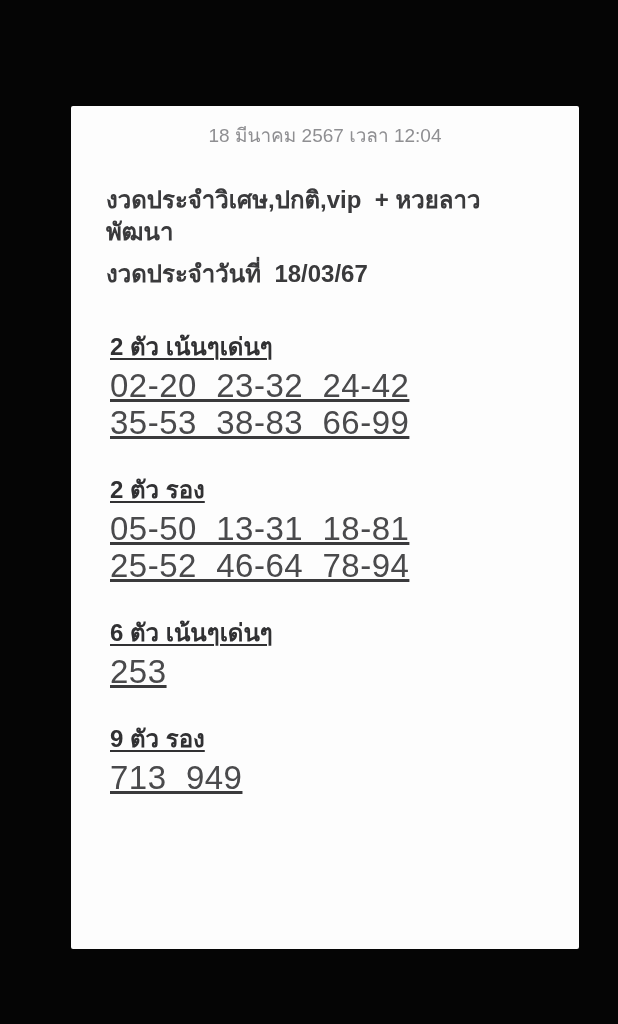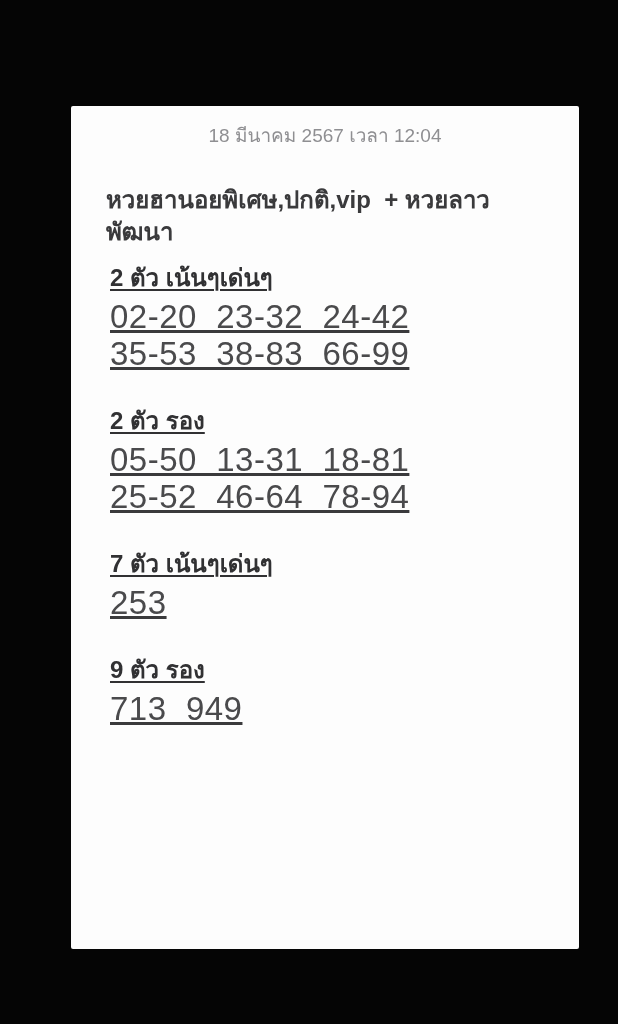--- a/index.html
+++ b/index.html
@@ -79,37 +79,38 @@
   .disclaimer-line { margin-top: 5px; }
 </style>
 </head>
 <body>
 
 <div class="stage">
   <div class="note-card">
 
     <div class="timestamp">18 มีนาคม 2567 เวลา 12:04</div>
 
-    <div class="note-title">หวยฮานอยพิเศษ,ปกติ,vip  + หวยลาวพัฒนา</div>
+    <div class="note-title">งวดประจำวิเศษ,ปกติ,vip  + หวยลาวพัฒนา</div>
 
+    <div class="draw-date">งวดประจำวันที่  18/03/67</div>
 
     <div class="section">
       <div class="section-heading">2 ตัว เน้นๆเด่นๆ</div>
       <div class="num-row">02-20  23-32  24-42</div>
       <div class="num-row">35-53  38-83  66-99</div>
     </div>
 
     <div class="section">
       <div class="section-heading">2 ตัว รอง</div>
       <div class="num-row">05-50  13-31  18-81</div>
       <div class="num-row">25-52  46-64  78-94</div>
     </div>
 
     <div class="section">
-      <div class="section-heading">7 ตัว เน้นๆเด่นๆ</div>
+      <div class="section-heading">6 ตัว เน้นๆเด่นๆ</div>
       <div class="num-row">253</div>
     </div>
 
     <div class="section">
       <div class="section-heading">9 ตัว รอง</div>
       <div class="num-row">713  949</div>
     </div>
 
 
   </div>

